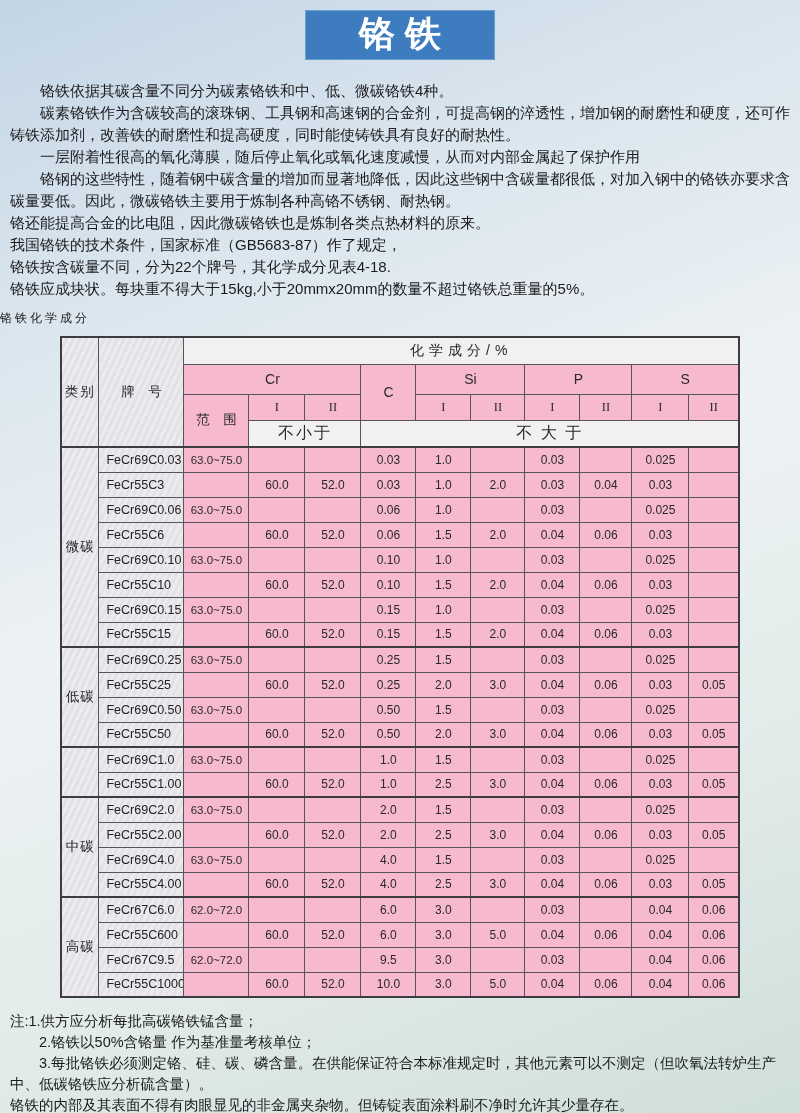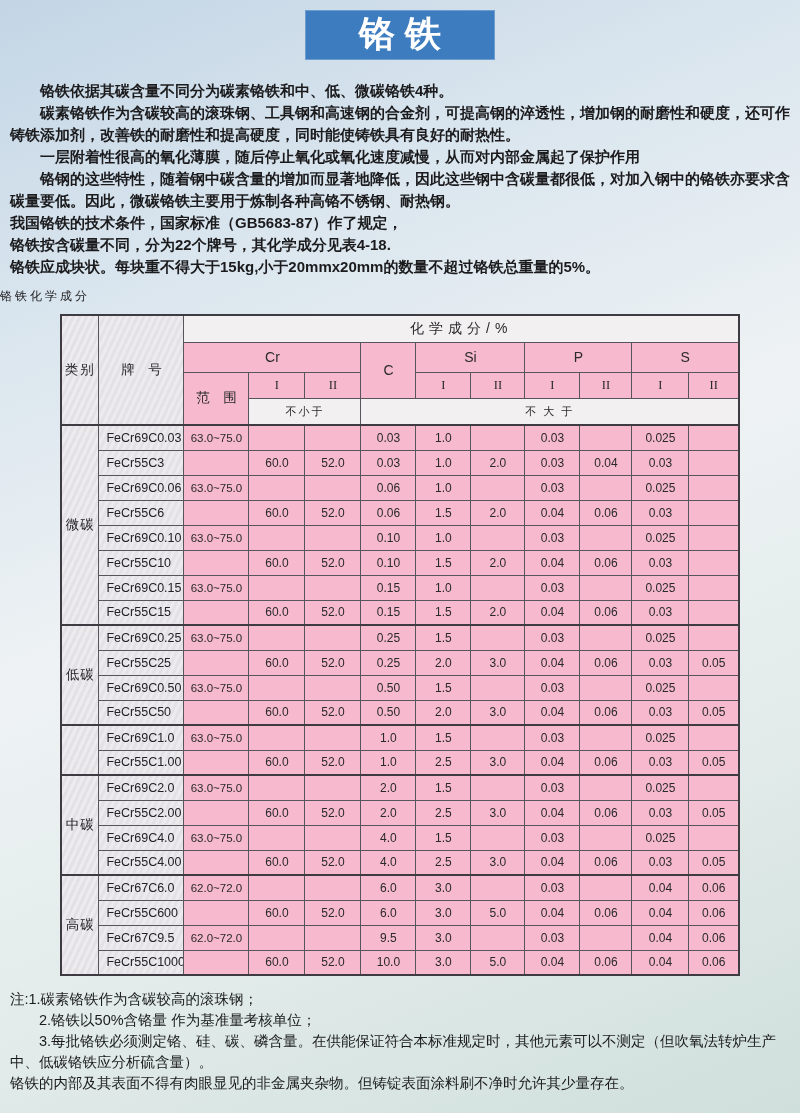--- a/index.html
+++ b/index.html
@@ -17,21 +17,21 @@
     width:190px; height:50px; margin:10px auto 0;
     background:#3d7cbe;
     display:flex; align-items:flex-start; justify-content:center;
     box-shadow:0 0 0 1px rgba(255,255,255,.25) inset;
   }
   .banner span {
     color:#ffffff; font-size:36px; font-weight:bold;
     letter-spacing:10px; margin-left:10px;
   }
 
-  .intro { margin:20px 10px 0; font-size:15px; line-height:22px; color:#1b1b1d;font-weight:bold; }
+  .intro { margin:20px 10px 0; font-size:15px; line-height:22px; color:#1b1b1d; }
   .intro p { margin:0; }
   .intro p.indent { text-indent:2em; }
 
   .caption {
     text-align:left; margin-top:10px; font-size:12px;
     letter-spacing:3px; color:#232325; height:20px;
   }
 
   table {
     width:678px; margin:6px auto 0;
@@ -48,21 +48,21 @@
   tbody tr { height:25px; }
 
   .pink  { background:#f7b9cd; }
   .light { background:#f3f0f2; }
   .gray  { background:repeating-linear-gradient(115deg,#edebee 0px,#edebee 3px,#e3e1e5 3px,#e3e1e5 6px); }
 
   .comp-h  { letter-spacing:5px; font-size:14px; }
   .cat-h   { letter-spacing:2px; }
   .elem    { font-size:14px; }
   .roman   { font-family:"Liberation Serif","DejaVu Serif",serif; font-size:12.5px; }
-  .limit   { font-size:11px; letter-spacing:2px; }
+  .limit   { font-size:16px; letter-spacing:2px; }
 
   td.cat   { font-size:13.5px; letter-spacing:1px; color:#232325;text-align:center; }
   td.grade { text-align:left; padding-left:7px; font-size:12.5px; color:#222224; }
   td.val   { font-size:12px; color:#29292c; }
   td.range { font-size:11.5px; }
   tbody tr.gstart td { border-top:2px solid #3e3c42; }
 
   .notes { margin:13px 10px 0; font-size:14.5px; line-height:21px; color:#1b1b1d; }
   .notes p { margin:0; }
   .notes p.indent { text-indent:2em; }
@@ -74,20 +74,21 @@
 
   <div class="banner">
     <span>铬铁</span>
   </div>
 
   <div class="intro" id="intro">
       <p class="indent">铬铁依据其碳含量不同分为碳素铬铁和中、低、微碳铬铁4种。</p>
       <p class="indent">碳素铬铁作为含碳较高的滚珠钢、工具钢和高速钢的合金剂，可提高钢的淬透性，增加钢的耐磨性和硬度，还可作铸铁添加剂，改善铁的耐磨性和提高硬度，同时能使铸铁具有良好的耐热性。</p>
       <p class="indent">一层附着性很高的氧化薄膜，随后停止氧化或氧化速度减慢，从而对内部金属起了保护作用</p>
       <p class="indent">铬钢的这些特性，随着钢中碳含量的增加而显著地降低，因此这些钢中含碳量都很低，对加入钢中的铬铁亦要求含碳量要低。因此，微碳铬铁主要用于炼制各种高铬不锈钢、耐热钢。</p>
+      <p class="">铬还能提高合金的比电阻，因此微碳铬铁也是炼制各类点热材料的原来。</p>
       <p class="">我国铬铁的技术条件，国家标准（GB5683-87）作了规定，</p>
       <p class="">铬铁按含碳量不同，分为22个牌号，其化学成分见表4-18.</p>
       <p class="">铬铁应成块状。每块重不得大于15kg,小于20mmx20mm的数量不超过铬铁总重量的5%。</p>
     </div>
 
   <div class="caption">铬铁化学成分</div>
 
   <table>
     <colgroup>
       <col style="width:38px">
@@ -421,19 +422,19 @@
           <td class="val pink">5.0</td>
           <td class="val pink">0.04</td>
           <td class="val pink">0.06</td>
           <td class="val pink">0.04</td>
           <td class="val pink">0.06</td>
         </tr>
       </tbody>
   </table>
 
   <div class="notes" id="notes">
-      <p class="">注:1.碳素铬铁作为含碳较高的滚珠钢；</p>
+      <p class="">注:1.供方应分析每批高碳铬铁锰含量；</p>
       <p class="indent">2.铬铁以50%含铬量 作为基准量考核单位；</p>
       <p class="indent">3.每批铬铁必须测定铬、硅、碳、磷含量。在供能保证符合本标准规定时，其他元素可以不测定（但吹氧法转炉生产中、低碳铬铁应分析硫含量）。</p>
       <p class="">铬铁的内部及其表面不得有肉眼显见的非金属夹杂物。但铸锭表面涂料刷不净时允许其少量存在。</p>
     </div>
 
 </div>
 
 </body></html>

